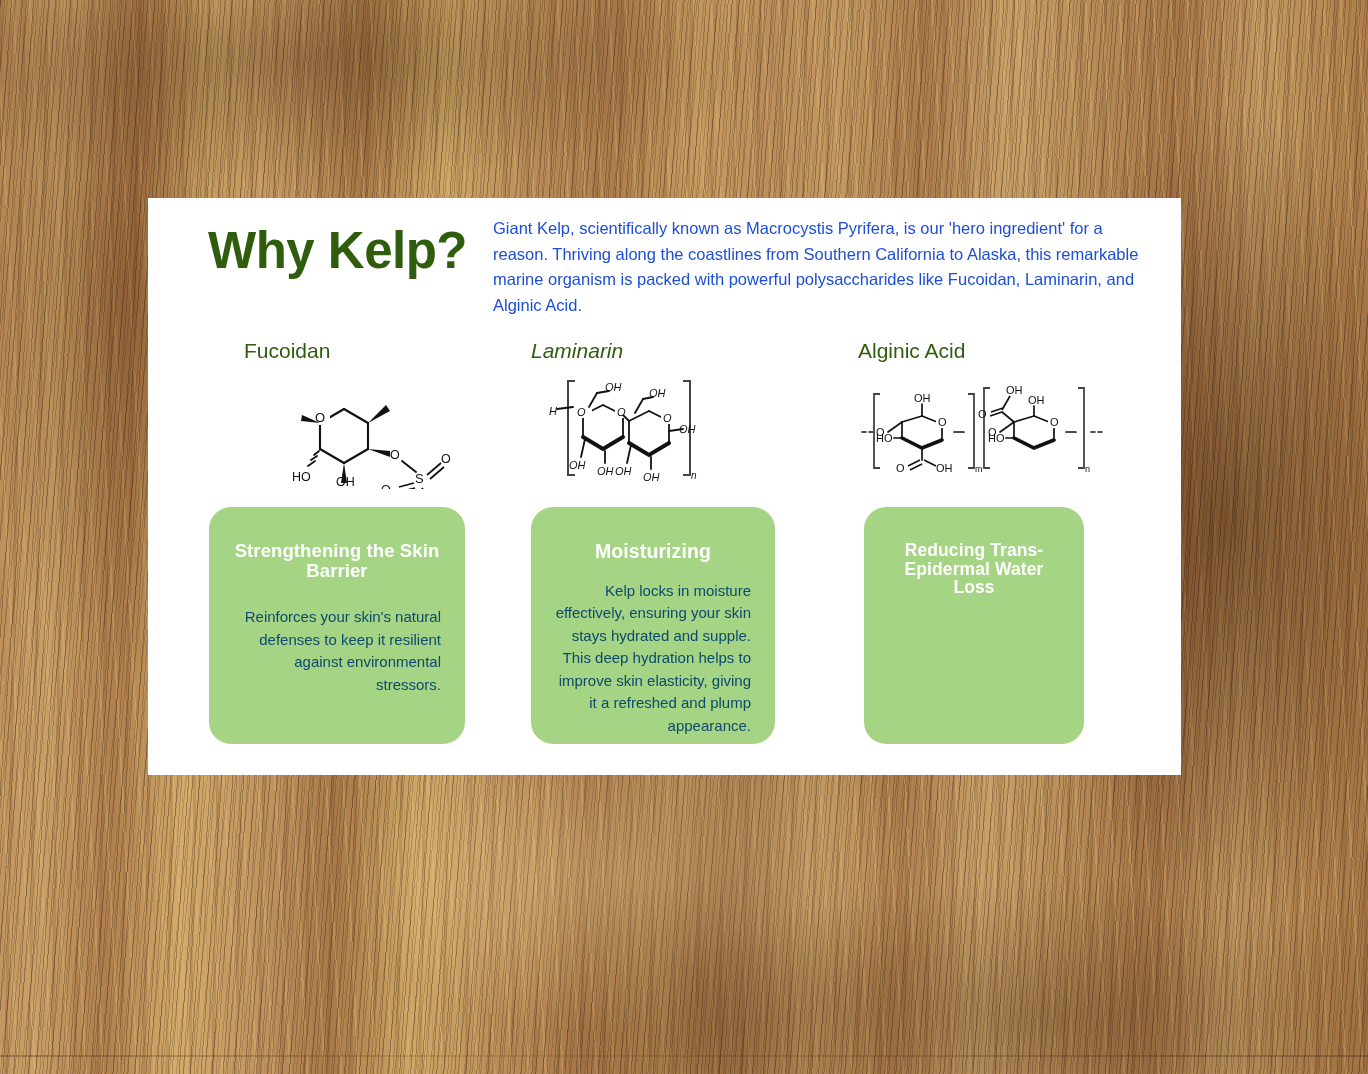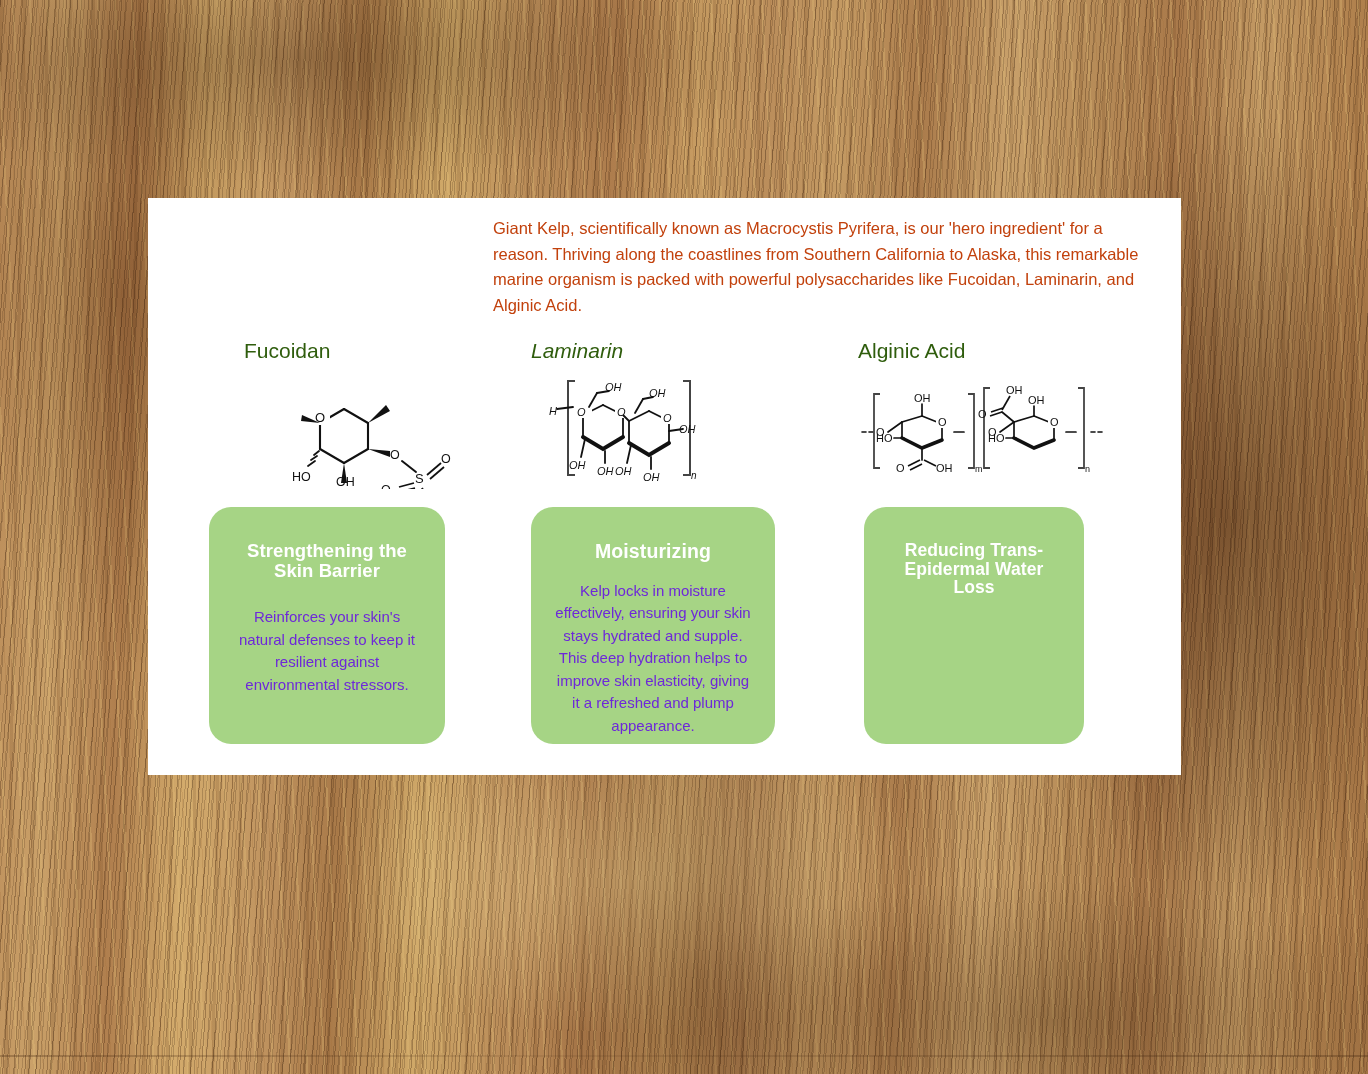--- a/index.html
+++ b/index.html
@@ -103,21 +103,21 @@
     line-height: 1.1;
   }
   #intro-paragraph {
     position: absolute;
     left: 345px;
     top: 18px;
     width: 660px;
     margin: 0;
     font-size: 16.5px;
     line-height: 25.5px;
-    color: #c2410c;
+    color: #1d4ed8;
   }
 
   
   .ingredient-col {
     position: absolute;
     top: 140px;
     width: 300px;
   }
   #col-0 { left: 60px; margin-left: 36px; }
   #col-1 { left: 383px; font-style: italic; }
@@ -143,21 +143,21 @@
 
   .mol-svg text {
     font-family: "Liberation Sans", sans-serif;
     fill: #111;
   }
 
   
   .benefit-card {
     position: absolute;
     top: 309px;
-    width: 236px;
+    width: 256px;
     height: 237px;
     background: #a6d485;
     border-radius: 22px;
     box-sizing: border-box;
     padding: 34px 24px 18px;
     text-align: center;
   }
   #card-0 { left: 61px; }
   #card-1 { left: 383px; width: 244px; }
   #card-2 { left: 716px; width: 220px; }
@@ -170,35 +170,37 @@
     line-height: 1.06;
     letter-spacing: 0.1px;
   }
   #card-1 .card-title { font-size: 19.5px; }
   #card-2 .card-title { font-size: 17.5px; }
 
   .card-body {
     margin: 24px 0 0;
     font-size: 15px;
     line-height: 22.5px;
-    color: #6d28d9;
+    color: #0c4a6e;
+    text-align: right;
   }
   #card-0 .card-body { margin-top: 26px; }
   #card-1 .card-body { margin-top: 18px; }
   #card-2 .card-body { margin-top: 21px; }
 </style>
 </head>
 <body>
 
 <div id="wood-bg"></div>
 <div id="wood-seam"></div>
 
 <div id="panel">
 
   <div id="header">
+    <h1 id="page-title">Why Kelp?</h1>
     <p id="intro-paragraph">Giant Kelp, scientifically known as Macrocystis Pyrifera, is our 'hero ingredient' for a reason. Thriving along the coastlines from Southern California to Alaska, this remarkable marine organism is packed with powerful polysaccharides like Fucoidan, Laminarin, and Alginic Acid.</p>
   </div>
 
   <div class="ingredient-col" id="col-0">
     <h2 class="ingredient-name">Fucoidan</h2>
     <div class="structure-wrap">
       <svg class="mol-svg" width="175" height="118" viewBox="0 0 175 118">
         <g stroke="#111" stroke-width="2.1" fill="none" stroke-linecap="round">
 
           <path d="M34 52 L34 78"></path>

